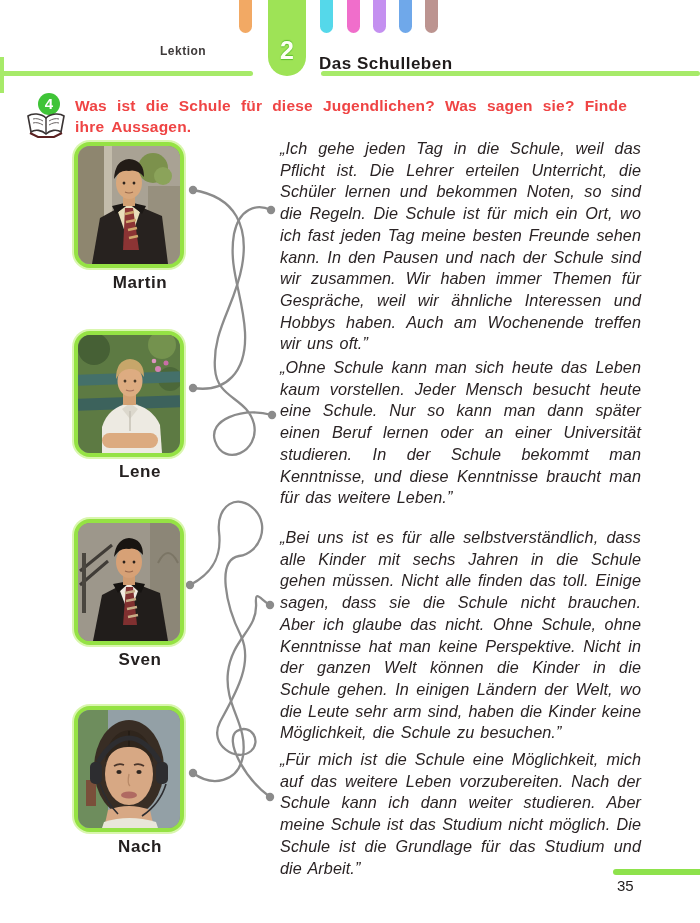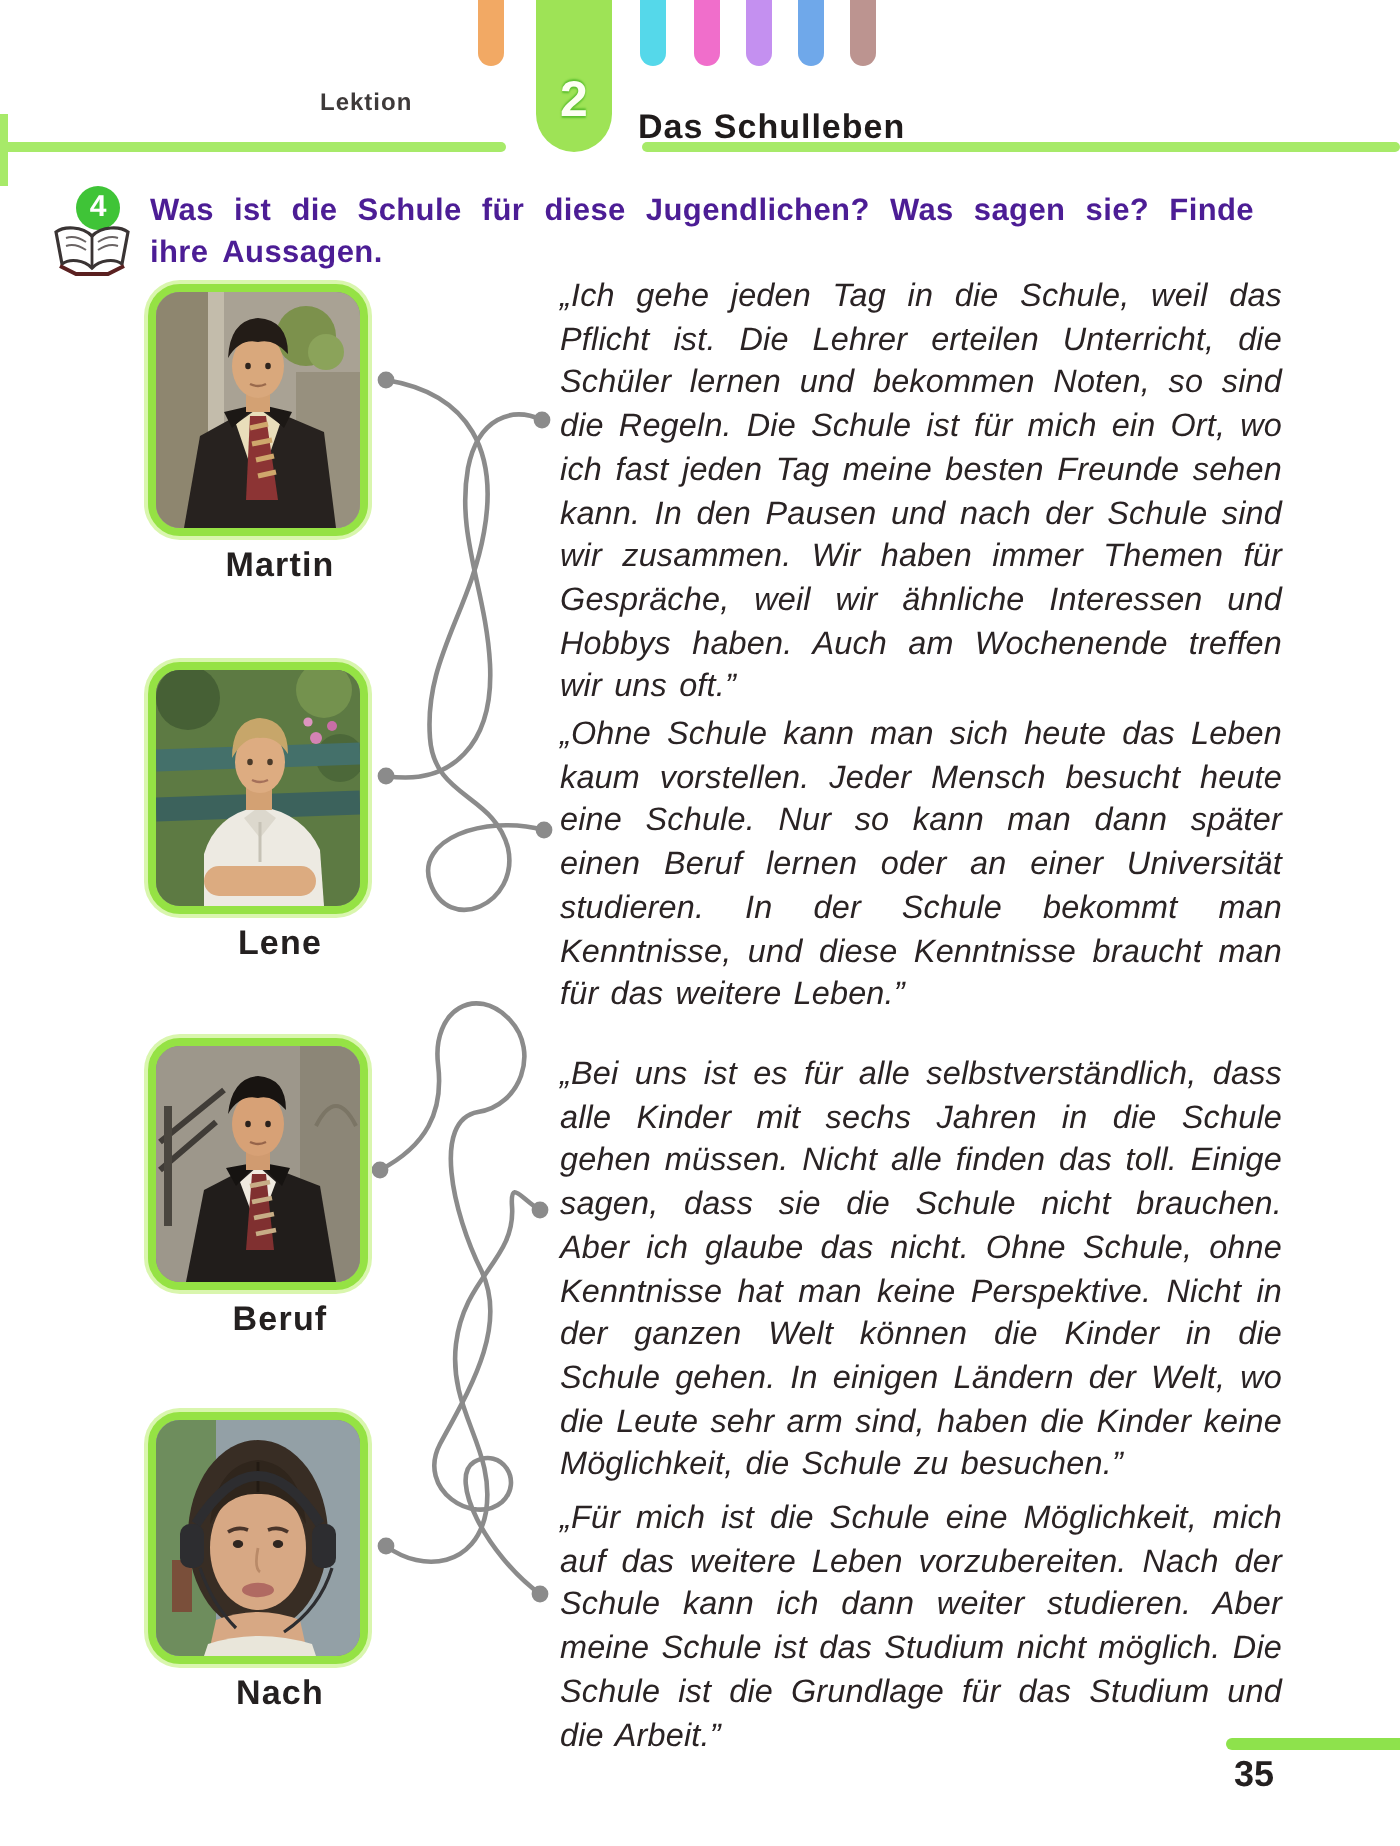--- a/index.html
+++ b/index.html
@@ -19,21 +19,21 @@
   .rule{position:absolute;height:5px;background:#a7ea69;border-radius:3px;}
   .rule-left{top:71px;left:0;width:253px;}
   .rule-right{top:71px;left:321px;width:379px;}
   .edge-tick{position:absolute;top:57px;left:0;width:4px;height:36px;background:#a7ea69;}
 
   
   .ex-badge{position:absolute;top:93px;left:38px;width:22px;height:22px;border-radius:50%;
             background:#3fc437;color:#fff;font-weight:bold;font-size:15px;line-height:22px;
             text-align:center;}
   .instruction{position:absolute;top:95px;left:75px;width:552px;font-weight:bold;
-               font-size:15.5px;line-height:21px;text-align:justify;color:#4c1d95;
+               font-size:15.5px;line-height:21px;text-align:justify;color:#ef4444;
                letter-spacing:.2px;word-spacing:3px;}
   .book-icon{position:absolute;top:111px;left:26px;width:40px;height:28px;}
 
   
   .card{position:absolute;left:74px;width:132px;}
   .photo{width:110px;height:126px;border-radius:16px;border:4px solid #95e244;
          box-sizing:border-box;overflow:hidden;box-shadow:0 0 0 2px #d9f6ae;background:#888;}
   .photo svg{display:block;width:102px;height:118px;}
   .caption{margin-top:5px;text-align:center;font-weight:bold;font-size:17px;
            color:#242020;letter-spacing:.6px;}
@@ -41,21 +41,21 @@
   
   .stmt{position:absolute;left:280px;width:361px;font-size:16.2px;line-height:21.7px;
         text-align:justify;color:#2a2324;word-spacing:1.5px;letter-spacing:.1px;font-style:italic;}
 
   
   .connectors{position:absolute;top:0;left:0;pointer-events:none;}
 
   
   .footer-bar{position:absolute;top:869px;left:613px;width:87px;height:6px;
               background:#8ee24c;border-radius:3px 0 0 3px;}
-  .page-number{position:absolute;top:877px;left:617px;font-weight:bold;font-size:18px;
+  .page-number{position:absolute;top:877px;left:617px;font-weight:normal;font-size:15px;
                color:#242020;}
 </style>
 </head>
 <body>
 
 <div class="page">
 
   <div>
     <div class="tab" style="left: 239px; background: rgb(242, 169, 100);"></div>
     <div class="tab-big">
@@ -168,21 +168,21 @@
         <path d="M47,70 L57,68 M48,78 L58,76 M49,86 L59,84 M50,94 L60,92" stroke="#c7ad86" stroke-width="2.4" fill="none"></path>
         <path d="M51,58 L40,70 L35,61 Z M51,58 L63,70 L67,61 Z" fill="#161311"></path>
         <rect x="45" y="50" width="12" height="12" fill="#d09b70"></rect>
         <ellipse cx="51" cy="39" rx="13" ry="16" fill="#d7a176"></ellipse>
         <path d="M36,34 Q38,16 51,15 Q65,16 65,32 Q58,24 51,26 Q42,24 36,34 Z" fill="#181411"></path>
         <ellipse cx="46" cy="39" rx="1.4" ry="1.6" fill="#2a211b"></ellipse>
         <ellipse cx="56" cy="39" rx="1.4" ry="1.6" fill="#2a211b"></ellipse>
         <path d="M47,48 Q51,50 55,48" stroke="#96644a" stroke-width="1.2" fill="none"></path>
       </svg>
     </div>
-    <div class="caption">Beruf</div>
+    <div class="caption">Sven</div>
   </div>
 
   <div class="card" style="top:706px;">
     <div class="photo">
       <svg viewBox="0 0 102 118">
         <rect width="102" height="118" fill="#93a0a6"></rect>
         <rect x="0" y="0" width="30" height="118" fill="#6e8d5d"></rect>
         <rect x="8" y="70" width="10" height="26" fill="#7a4f3a"></rect>
         <ellipse cx="51" cy="58" rx="35" ry="48" fill="#382d24"></ellipse>
         <ellipse cx="51" cy="64" rx="24" ry="31" fill="#d7a884"></ellipse>

